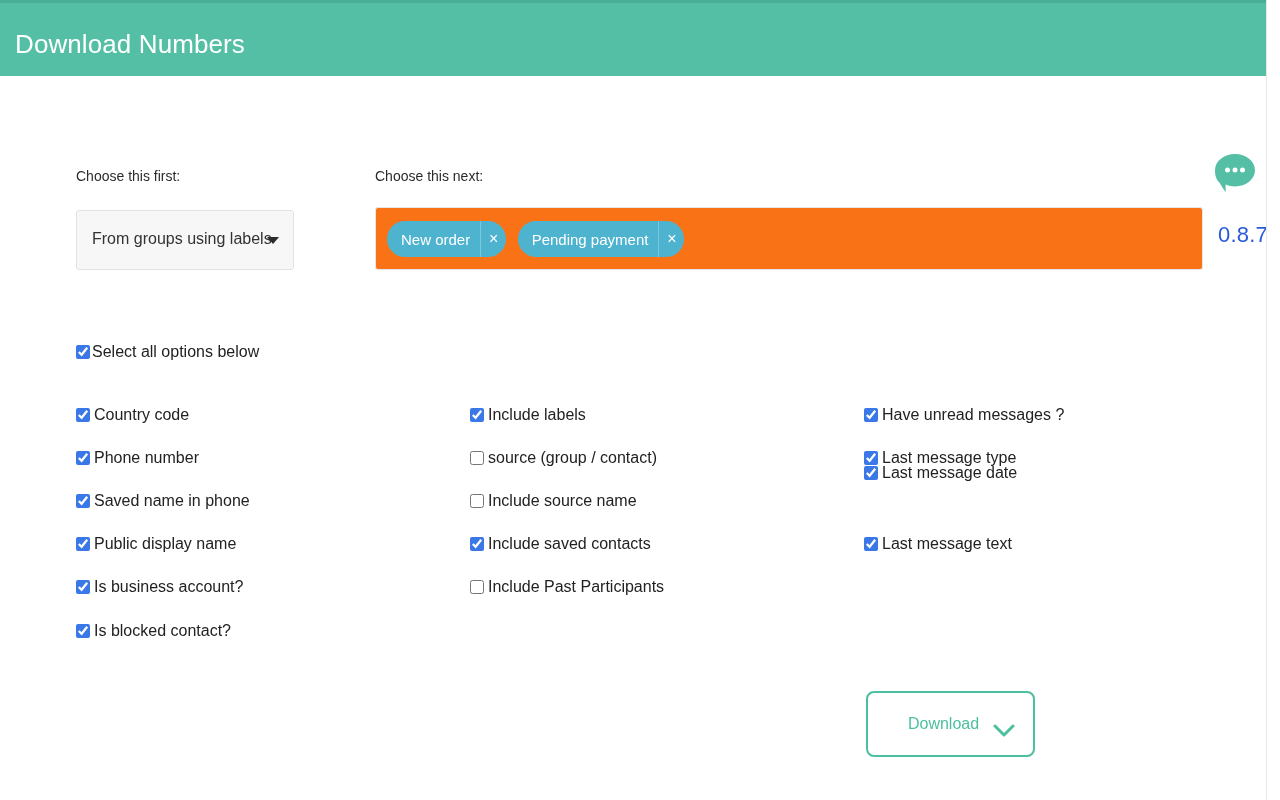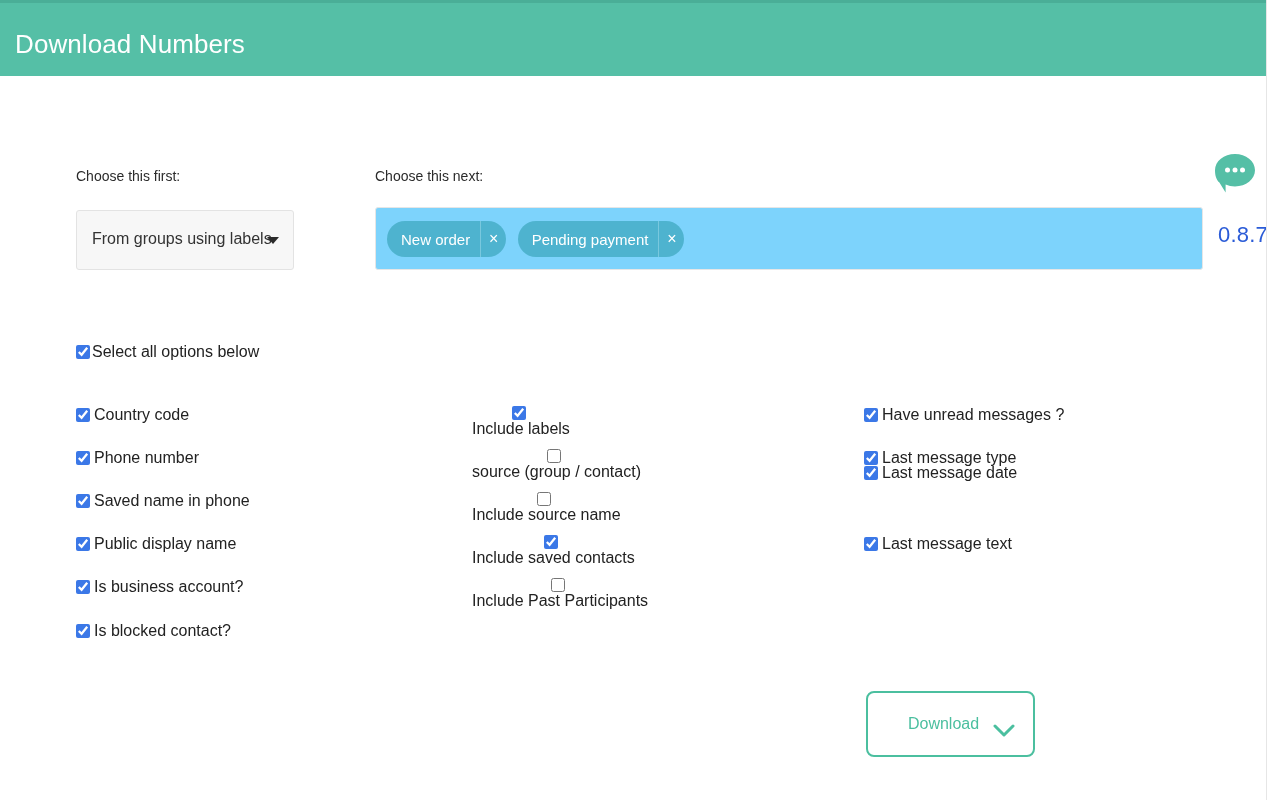--- a/index.html
+++ b/index.html
@@ -88,21 +88,21 @@
     width: 0; height: 0;
     border-left: 6px solid transparent;
     border-right: 6px solid transparent;
     border-top: 7px solid #2b2b2b;
   }
 
   .tags-box {
     position: absolute;
     left: 375px; top: 207px;
     width: 828px; height: 63px;
-    background: #7dd3fc;
+    background: #f97316;
     border: 1px solid #e6e6e6;
     border-radius: 3px;
     padding: 13px 0 0 11px;
     white-space: nowrap;
   }
   .tag {
     display: inline-flex;
     align-items: center;
     height: 36px;
     background: #4eb3cf;
@@ -139,21 +139,21 @@
     width: 14px; height: 14px;
     accent-color: #3b78e7;
     cursor: pointer;
     flex: 0 0 auto;
   }
   .cb-text { padding-left: 2px; }
   .select-all { left: 76px; top: 343px; font-size: 16px; }
   .select-all .cb-text { padding-left: 0px; }
 
   .col1 { left: 76px; }
-  .col2 { left: 470px; flex-direction: column; }
+  .col2 { left: 470px; }
   .col3 { left: 864px; }
 
   .badge-new { color: #ee2211; margin-left: 6px; }
 
   
   .download-btn {
     position: absolute;
     left: 866px; top: 691px;
     width: 169px; height: 66px;
     background: #ffffff;

